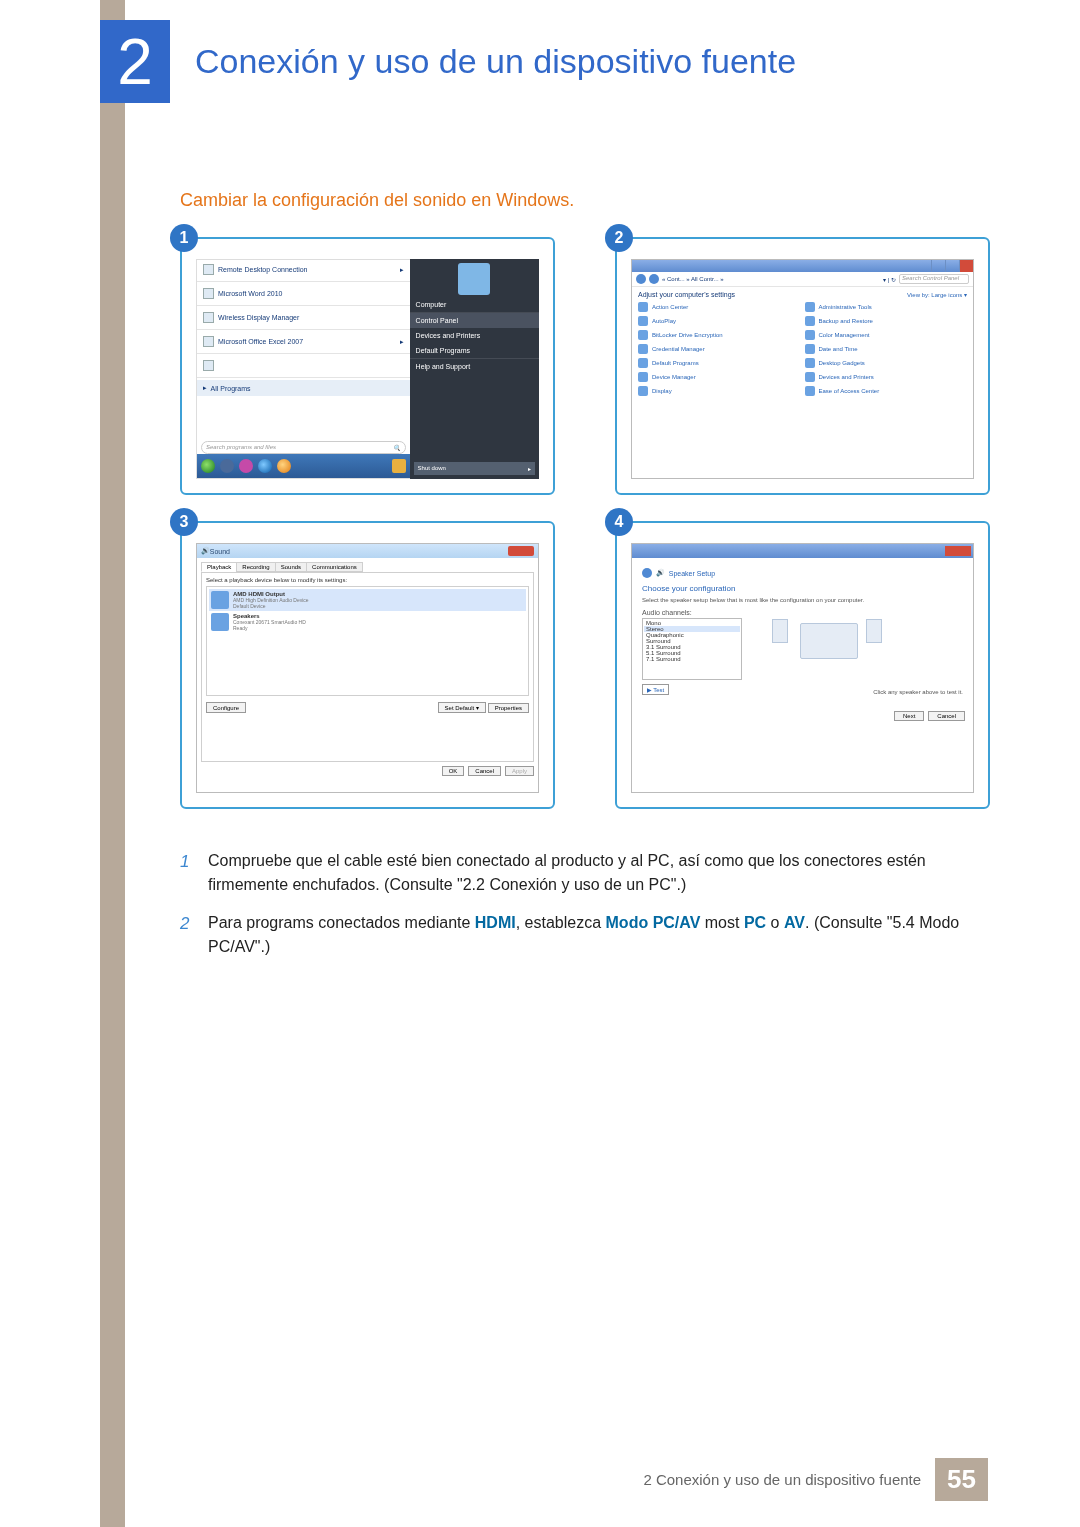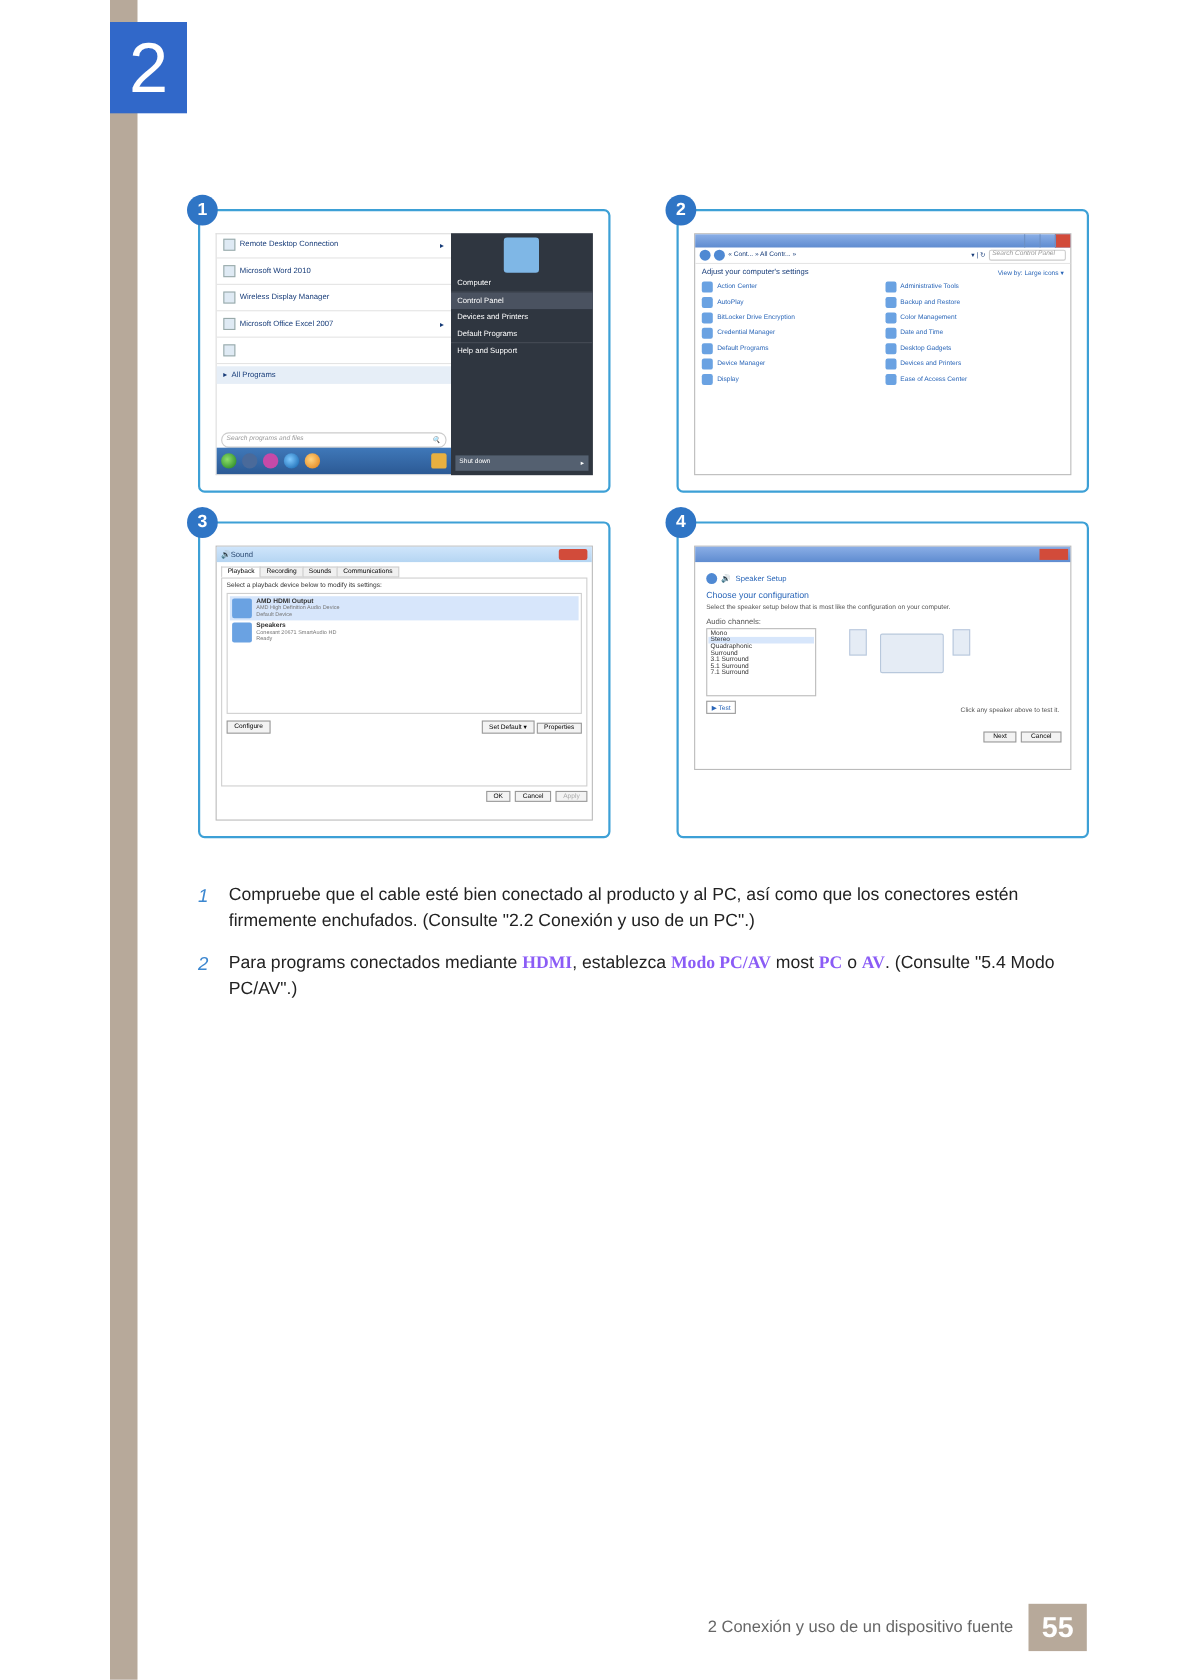--- a/index.html
+++ b/index.html
@@ -136,21 +136,21 @@
   .p3-dev { display:flex; gap:4px; padding:2px; }
   .p3-dev.sel { background:#d7e6fb; }
   .p3-dev .dicon { width:18px; height:18px; background:#6aa2e2; border-radius:2px; }
   .p3-dev .txt .t { font-weight:bold; }
   .p3-dev .txt .s { color:#777; font-size:5px; }
   .p3-row { display:flex; justify-content:space-between; margin-top:6px; }
   .p3-row button, .p3-footer button { font-size:6px; padding:1px 6px; border:1px solid #999; background:#f3f3f3; }
   .p3-footer { display:flex; justify-content:flex-end; gap:4px; margin:2px 4px 4px 0; }
 
   
-  .p4-win { border:1px solid #bbb; height:204px; }
+  .p4-win { border:1px solid #bbb; height:250px; }
   .p4-tb { height:14px; background:linear-gradient(#8aaee6,#5f8cd0); display:flex; justify-content:flex-end; }
   .p4-tb .close { width:26px; height:10px; background:#d24b3a; border-radius:0 0 0 0; margin:2px 2px 0 0; }
   .p4-body { padding:10px; font-size:7px; color:#2a66b8; }
   .p4-body .crumb { display:flex; gap:4px; align-items:center; margin-bottom:6px; }
   .p4-body .crumb .dot{ width:10px; height:10px; border-radius:50%; background:#4f89d3;}
   .p4-body h4 { color:#2a66b8; font-size:8px; font-weight:normal; margin-bottom:4px;}
   .p4-body .hint { color:#555; font-size:6px; margin-bottom:6px; }
   .p4-row { display:flex; gap:10px; }
   .p4-list { width:100px; }
   .p4-list .lab{ color:#555; margin-bottom:2px;}
@@ -164,44 +164,46 @@
   .p4-stage .s1 { left:20px; top:10px; }
   .p4-stage .s2 { left:114px; top:10px; }
   .p4-stage .note{ position:absolute; bottom:0; right:0; font-size:6px; color:#555;}
   .p4-footer { display:flex; justify-content:flex-end; gap:4px; margin:6px 8px; }
   .p4-footer button { font-size:6px; padding:1px 8px; border:1px solid #999; background:#f3f3f3; }
 
   
   .steps { font-size: 16px; color:#222; line-height:1.5; }
   .steps li { display:flex; gap:14px; margin-bottom:14px; }
   .steps .num { color:#3c87d0; font-style:italic; font-size:17px; min-width:14px; }
-  .steps .bold-orange { color:#8b5cf6; font-weight:bold;font-family:Liberation Serif, serif; }
+  .steps .bold-orange { color:#0369a1; font-weight:bold; }
 
   
   .footer {
     position:absolute; bottom:26px; left:100px; right:92px;
     display:flex; justify-content:flex-end; align-items:center; gap:0;
     font-size:15px; color:#666;
   }
   .footer .page {
     background:#b7a99a; color:#fff; font-size:26px; font-weight:bold;
     padding:6px 12px; margin-left:14px;
   }
 </style>
 </head>
 <body>
 
 <div class="left-stripe"></div>
 
 <div class="header">
   <div class="chapter-num-box">2</div>
+  <div class="chapter-title">Conexión y uso de un dispositivo fuente</div>
 </div>
 
 <div class="content">
 
+  <div class="subheading">Cambiar la configuración del sonido en Windows.</div>
 
 
   <div class="screens">
 
     <div class="panel">
       <div class="badge">1</div>
       <div class="p1">
         <div class="p1-left">
           <div class="p1-list">
             <div class="row">

